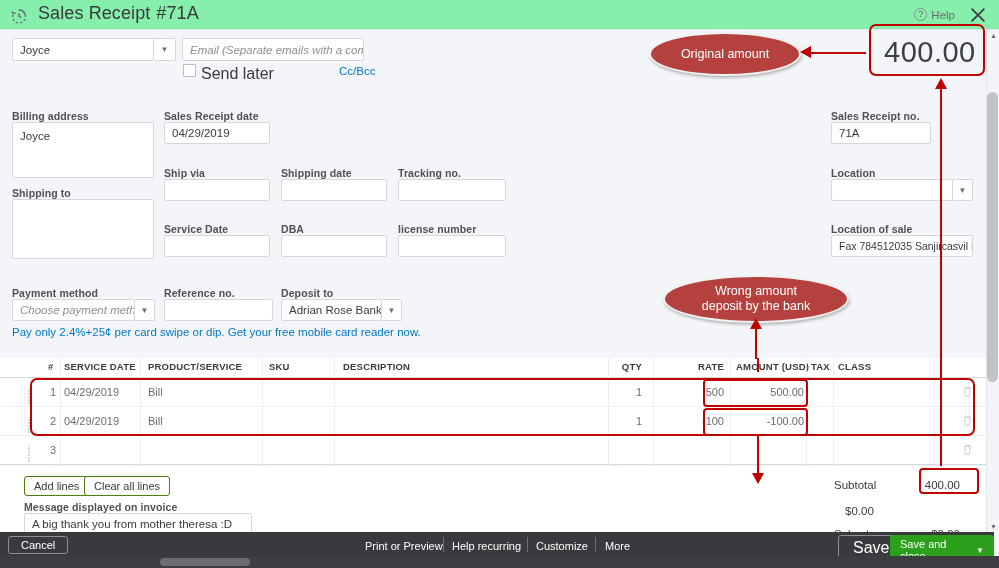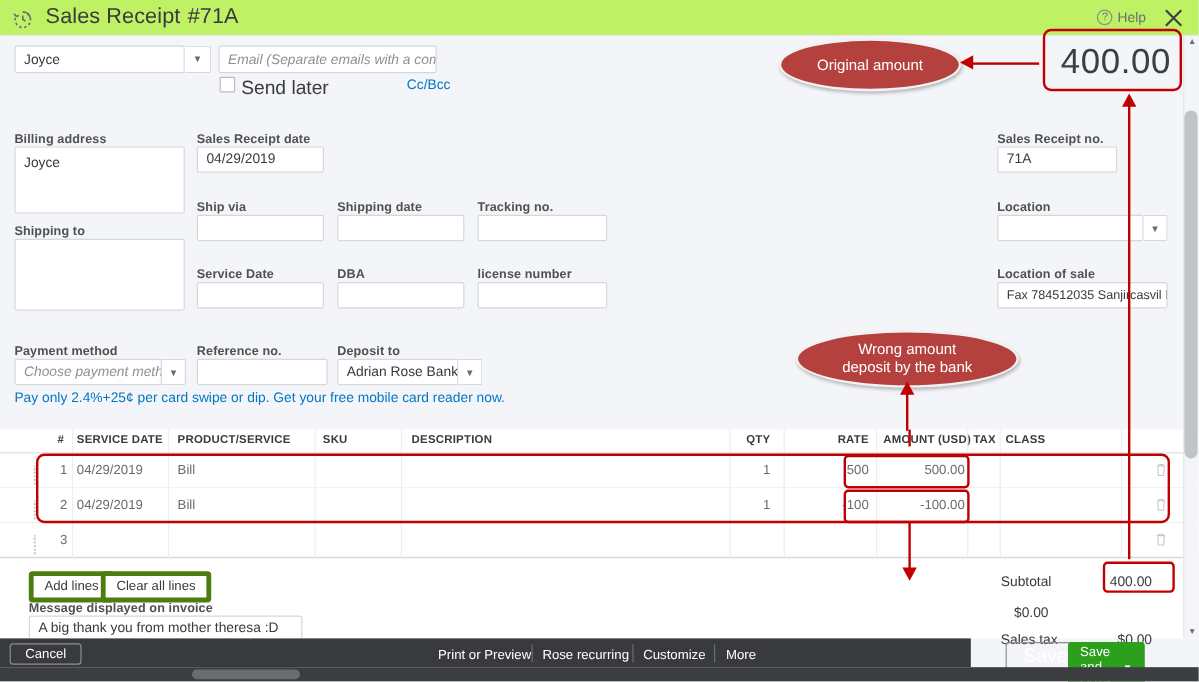--- a/index.html
+++ b/index.html
@@ -14,21 +14,21 @@
     color: #393a3d;
     font-size: 12px;
   }
 
   
   #app { position:absolute; inset:0; background:#f4f5f8; }
 
   
   .header {
     position:absolute; left:0; top:0; width:999px; height:30px;
-    background:#bef264;
+    background:#86efac;
     border-bottom:1px solid #e3e5e8;
   }
   .hist-icon { position:absolute; left:8px; top:5px; width:22px; height:22px; color:#6b6c72; }
   .page-title {
     position:absolute; left:38px; top:3px;
     font-size:18px; font-weight:400; color:#393a3d;
     letter-spacing:.1px; white-space:nowrap;
   }
   .page-title .num { margin-left:6px; }
   .help-wrap { position:absolute; right:44px; top:8px; display:flex; align-items:center; gap:4px; color:#6b6c72; }
@@ -71,29 +71,29 @@
   .trow.r3 { border-bottom:1px solid #d4d7dc; }
   .td { position:absolute; top:8px; font-size:11px; color:#6b6c72; white-space:nowrap; }
   .td.r { text-align:right; }
   .grip { position:absolute; left:27px; top:9px; width:7px; height:10px; opacity:.45; }
   .grip i { display:block; width:1.7px; height:1.7px; background:#8d8f93; border-radius:50%;
             float:left; margin:0.6px 1.1px; }
   .trash { position:absolute; right:26px; top:7px; width:11px; height:13px; opacity:.5; }
 
   .tbl-bottom { position:absolute; left:0; top:466px; width:999px; height:66px; background:#fff; }
   .btn-ghost {
-    position:absolute; background:#fff; border:4px solid #4d7c0f; border-radius:3px;
+    position:absolute; background:#fff; border:1px solid #4d7c0f; border-radius:3px;
     font-size:11px; color:#393a3d; padding:3px 9px; cursor:pointer; white-space:nowrap;
   }
   .tot-lbl { position:absolute; font-size:11.5px; color:#393a3d; white-space:nowrap; }
   .tot-val { position:absolute; font-size:11.5px; color:#393a3d; text-align:right; white-space:nowrap; }
 
   
   .footer {
-    position:absolute; left:0; bottom:12px; width:809px; height:24px;
+    position:absolute; left:0; bottom:12px; width:994px; height:24px;
     background:#393a3d; display:flex; align-items:center;
   }
   .footer-strip { position:absolute; left:0; bottom:0; width:999px; height:12px; background:#3b3d40; }
   .hscroll { position:absolute; left:160px; bottom:2px; width:90px; height:8px; background:#6a6c70; border-radius:4px; }
   .f-cancel {
     position:absolute; left:8px; top:4px; border:1px solid #8d8f93; border-radius:3px;
     color:#fff; font-size:11px; padding:2px 12px; background:transparent; cursor:pointer;
   }
   .f-link { position:absolute; top:8px; color:#fff; font-size:11px; cursor:pointer; white-space:nowrap; }
   .f-div { position:absolute; top:5px; width:1px; height:15px; background:#6a6c70; }
@@ -367,21 +367,21 @@
   <div class="vscroll-track">
     <div class="vscroll-thumb"></div>
     <div class="vs-arrow" style="top:2px;">▲</div>
     <div class="vs-arrow" style="bottom:2px;">▼</div>
   </div>
 
   <div class="footer">
     <button class="f-cancel">Cancel</button>
     <span class="f-link" style="left:365px;">Print or Preview</span>
     <span class="f-div" style="left:443px;"></span>
-    <span class="f-link" style="left:452px;">Rose recurring</span>
+    <span class="f-link" style="left:452px;">Help recurring</span>
     <span class="f-div" style="left:527px;"></span>
     <span class="f-link" style="left:536px;">Customize</span>
     <span class="f-div" style="left:595px;"></span>
     <span class="f-link" style="left:605px;">More</span>
     <button class="f-save" style="left:838px; top:3px;">Save</button>
     <div class="f-saveclose" style="left:890px; top:3px;">
       <span>Save and close</span>
       <span style="font-size:8px;">▼</span>
     </div>
   </div>

